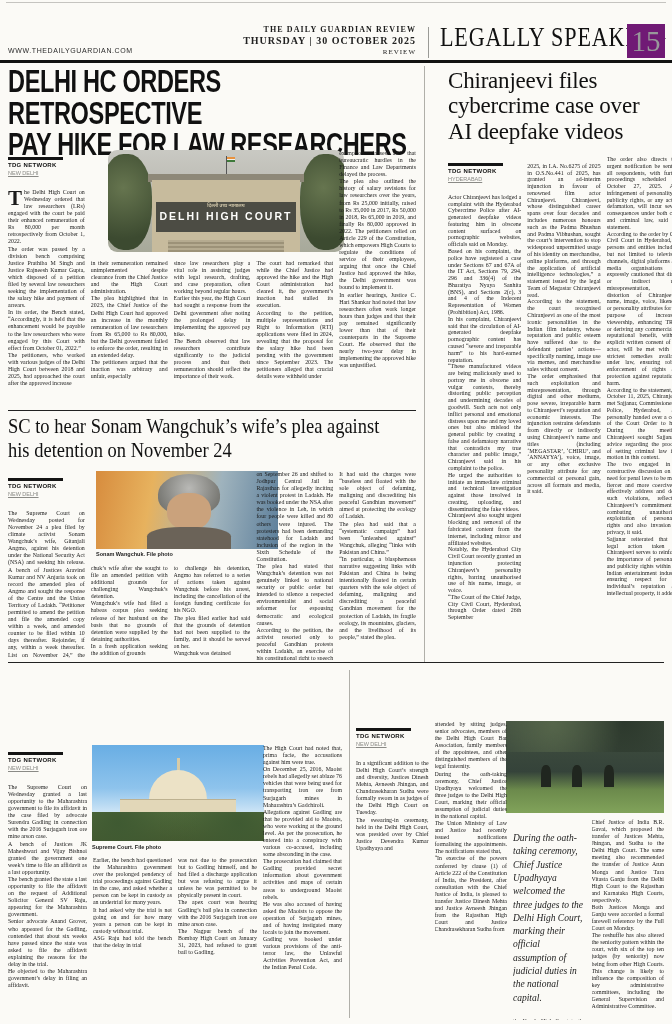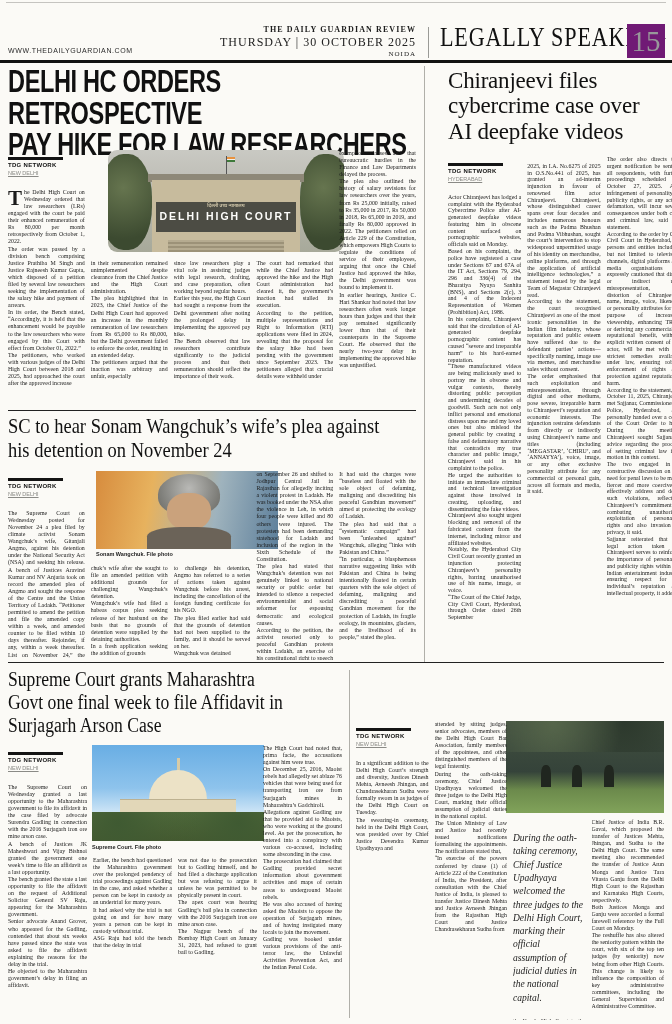--- a/index.html
+++ b/index.html
@@ -4,21 +4,21 @@
 <style>
   html,body{margin:0;padding:0;}
   body{width:672px;height:1024px;background:#fbfaf6;position:relative;overflow:hidden;
        font-family:"Liberation Serif",serif;color:#1d1d1d;}
   .abs{position:absolute;}
   
   #topline{left:6px;top:2px;width:660px;height:1px;background:#c5c4c0;}
   #site-url{left:8px;top:47px;font-family:"Liberation Sans",sans-serif;font-size:7px;letter-spacing:.6px;color:#2a2a2a;}
   #masthead{right:256px;top:25px;text-align:right;line-height:1.25;margin-left:24px;}
   #masthead .m1{font-size:8px;font-weight:bold;letter-spacing:1.1px;}
-  #masthead .m2{font-size:12px;letter-spacing:1px;color:#222;}
+  #masthead .m2{font-size:10px;letter-spacing:1px;color:#222;font-weight:bold;}
   #masthead .m3{font-size:7px;letter-spacing:1px;color:#222;}
   #head-vline{left:428px;top:27px;width:1px;height:31px;background:#9a9a96;}
   #section-title{left:440px;top:22px;font-size:27px;letter-spacing:1px;white-space:nowrap;
                  transform:scaleX(0.82);transform-origin:0 0;color:#111;}
   #page-number{right:7px;top:24px;width:38px;height:34px;background:#701a75;color:#98989a;
                font-size:29px;text-align:center;line-height:35px;}
   #header-rule{left:0;top:60px;width:672px;height:3px;background:#121212;}
   
   #vline-main{left:424px;top:66px;width:1px;height:596px;background:#b0afa9;}
   #rule-mid{left:8px;top:410px;width:408px;height:1px;background:#222;}
@@ -104,21 +104,21 @@
                         radial-gradient(circle at 75% 0%,#2c382c,transparent 65%);}
 </style>
 </head>
 <body>
 
 <div class="abs" id="topline"></div>
 <div class="abs" id="site-url">WWW.THEDAILYGUARDIAN.COM</div>
 <div class="abs" id="masthead">
   <div class="m1">THE DAILY GUARDIAN REVIEW</div>
   <div class="m2">THURSDAY | 30 OCTOBER 2025</div>
-  <div class="m3">NOIDA</div>
+  <div class="m3">REVIEW</div>
 </div>
 <div class="abs" id="head-vline"></div>
 <div class="abs" id="section-title">LEGALLY SPEAKING</div>
 <div class="abs" id="page-number">15</div>
 <div class="abs" id="header-rule"></div>
 
 <div class="abs" id="vline-main"></div>
 <div class="abs" id="rule-mid"></div>
 <div class="abs" id="rule-band"></div>
 <div class="abs" id="vline-bottom"></div>
@@ -232,25 +232,20 @@
     <div class="col c4"><span>on September 26 and shifted to Jodhpur Central Jail in Rajasthan for allegedly inciting a violent protest in Ladakh. He was booked under the NSA after the violence in Leh, in which four people were killed and 80 others were injured. The protesters had been demanding statehood for Ladakh and inclusion of the region in the Sixth Schedule of the Constitution.
 The plea had stated that Wangchuk’s detention was not genuinely linked to national security or public order but intended to silence a respected environmentalist and social reformer for espousing democratic and ecological causes.
 According to the petition, the activist resorted only to peaceful Gandhian protests within Ladakh, an exercise of his constitutional right to speech and assembly. The detention amounts to a violation of free speech under Article 19, it stated.</span></div>
     <div class="col c5"><span>It had said the charges were “baseless and floated with the sole object of defaming, maligning and discrediting his peaceful Gandhian movement” aimed at protecting the ecology of Ladakh.
 The plea had said that a “systematic campaign” had been “unleashed against” Wangchuk, alleging “links with Pakistan and China.”
 “In particular, a blasphemous narrative suggesting links with Pakistan and China is being intentionally floated in certain quarters with the sole object of defaming, maligning and discrediting a peaceful Gandhian movement for the protection of Ladakh, its fragile ecology, its mountains, glaciers, and the livelihood of its people,” stated the plea.</span></div>
   </div>
 </div>
 
 <div class="article" id="surjagarh">
-  <div class="headline">
-    <div class="hl-scale">Supreme Court grants Maharashtra
-Govt one final week to file Affidavit in
-Surjagarh Arson Case</div>
-  </div>
   <div class="photo" id="photo-sc">
     <div class="sc-spire"></div>
     <div class="sc-dome"></div>
     <div class="sc-base"></div>
     <div class="sc-trees"></div>
   </div>
   <div class="caption" style="left:84px;top:176px;width:172px;">Supreme Court. File photo</div>
   <div class="cols">
     <div class="col c1">
       <div class="byline">

